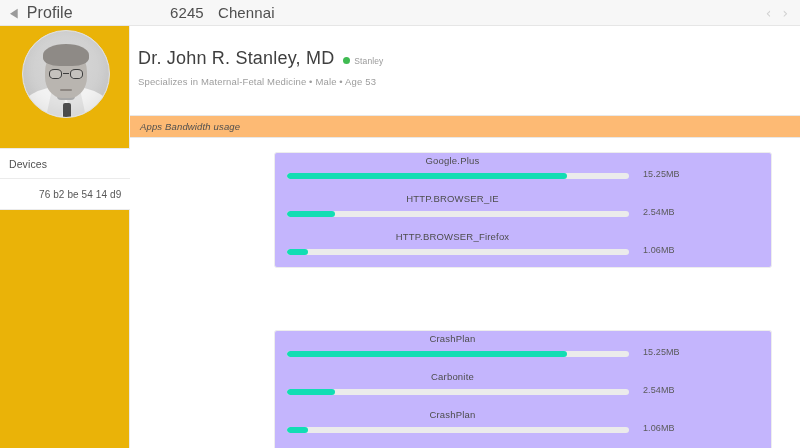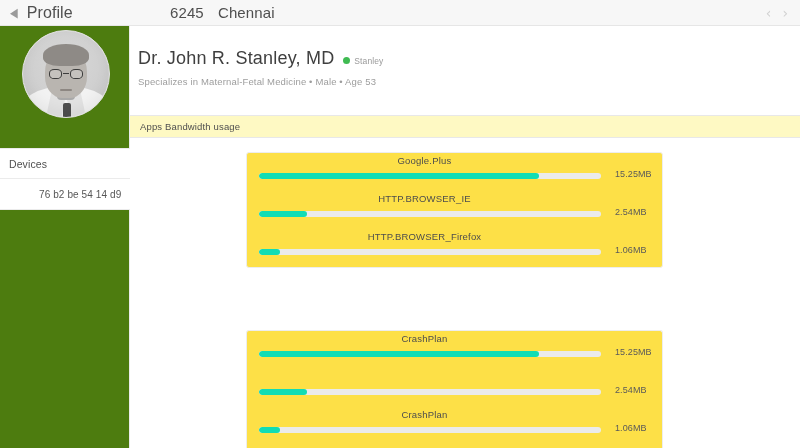--- a/index.html
+++ b/index.html
@@ -40,21 +40,21 @@
   }
   .pager span {
     font-size: 14px; color: #d2d2d2; line-height: 1;
     font-family: "DejaVu Sans", sans-serif;
   }
 
   
   .sidebar {
     position: absolute; left: 0; top: 26px;
     width: 130px; height: 422px;
-    background: #4d7c0f;
+    background: #eab308;
     border-right: 1px solid #ebebeb;
   }
   .avatar-wrap {
     position: absolute; left: 22px; top: 4px;
     width: 88px; height: 88px;
   }
   .avatar {
     width: 88px; height: 88px; border-radius: 50%;
     overflow: hidden; position: relative;
     background: #e9e9e9;
@@ -142,33 +142,33 @@
   .dot { width: 7px; height: 7px; border-radius: 50%; background: #3fbb52; display: block; }
   .status-label { font-size: 8.5px; color: #9a9a9a; letter-spacing: .1px; }
   .doc-sub {
     margin-top: 7px;
     font-size: 9.5px; color: #9d9d9d; letter-spacing: .15px;
   }
 
   
   .sec-head {
     position: absolute; left: 0; width: 670px; height: 23px;
-    background: #fef9c3;
+    background: #fdba74;
     border-top: 1px solid #e8e8e8;
     border-bottom: 1px solid #e8e8e8;
-    display: flex; align-items: center; padding-left: 10px;
+    display: flex; align-items: center; padding-left: 10px; font-style: italic;
   }
   .sec-head-label { font-size: 9.5px; color: #4f4f4f; letter-spacing: .15px; }
   #sec-apps { top: 89px; }
   #sec-sites { top: 267px; }
 
   
   .chart-card {
-    position: absolute; left: 116px; width: 417px;
-    background: #fde047;
+    position: absolute; left: 144px; width: 498px;
+    background: #c4b5fd;
     border: 1px solid #ededed;
     border-radius: 3px;
   }
   #card-apps { top: 126px; height: 116px; }
   #card-sites { top: 304px; height: 144px; border-bottom: none; }
 
   .bar-row { position: relative; width: 100%; height: 38px; }
   .bar-title {
     position: absolute; left: 0; top: 2px; width: 355px;
     text-align: center;
@@ -281,20 +281,21 @@
 
     <div class="chart-card" id="card-sites">
       <div class="bar-row">
         <div class="bar-title">CrashPlan</div>
         <div class="bar-track">
           <div class="bar-fill" style="width: 82%; background: rgb(18, 221, 180);"></div>
         </div>
         <div class="bar-value">15.25MB</div>
       </div>
       <div class="bar-row">
+        <div class="bar-title">Carbonite</div>
         <div class="bar-track">
           <div class="bar-fill" style="width: 14%; background: rgb(18, 221, 180);"></div>
         </div>
         <div class="bar-value">2.54MB</div>
       </div>
       <div class="bar-row">
         <div class="bar-title">CrashPlan</div>
         <div class="bar-track">
           <div class="bar-fill" style="width: 6%; background: rgb(18, 221, 180);"></div>
         </div>

